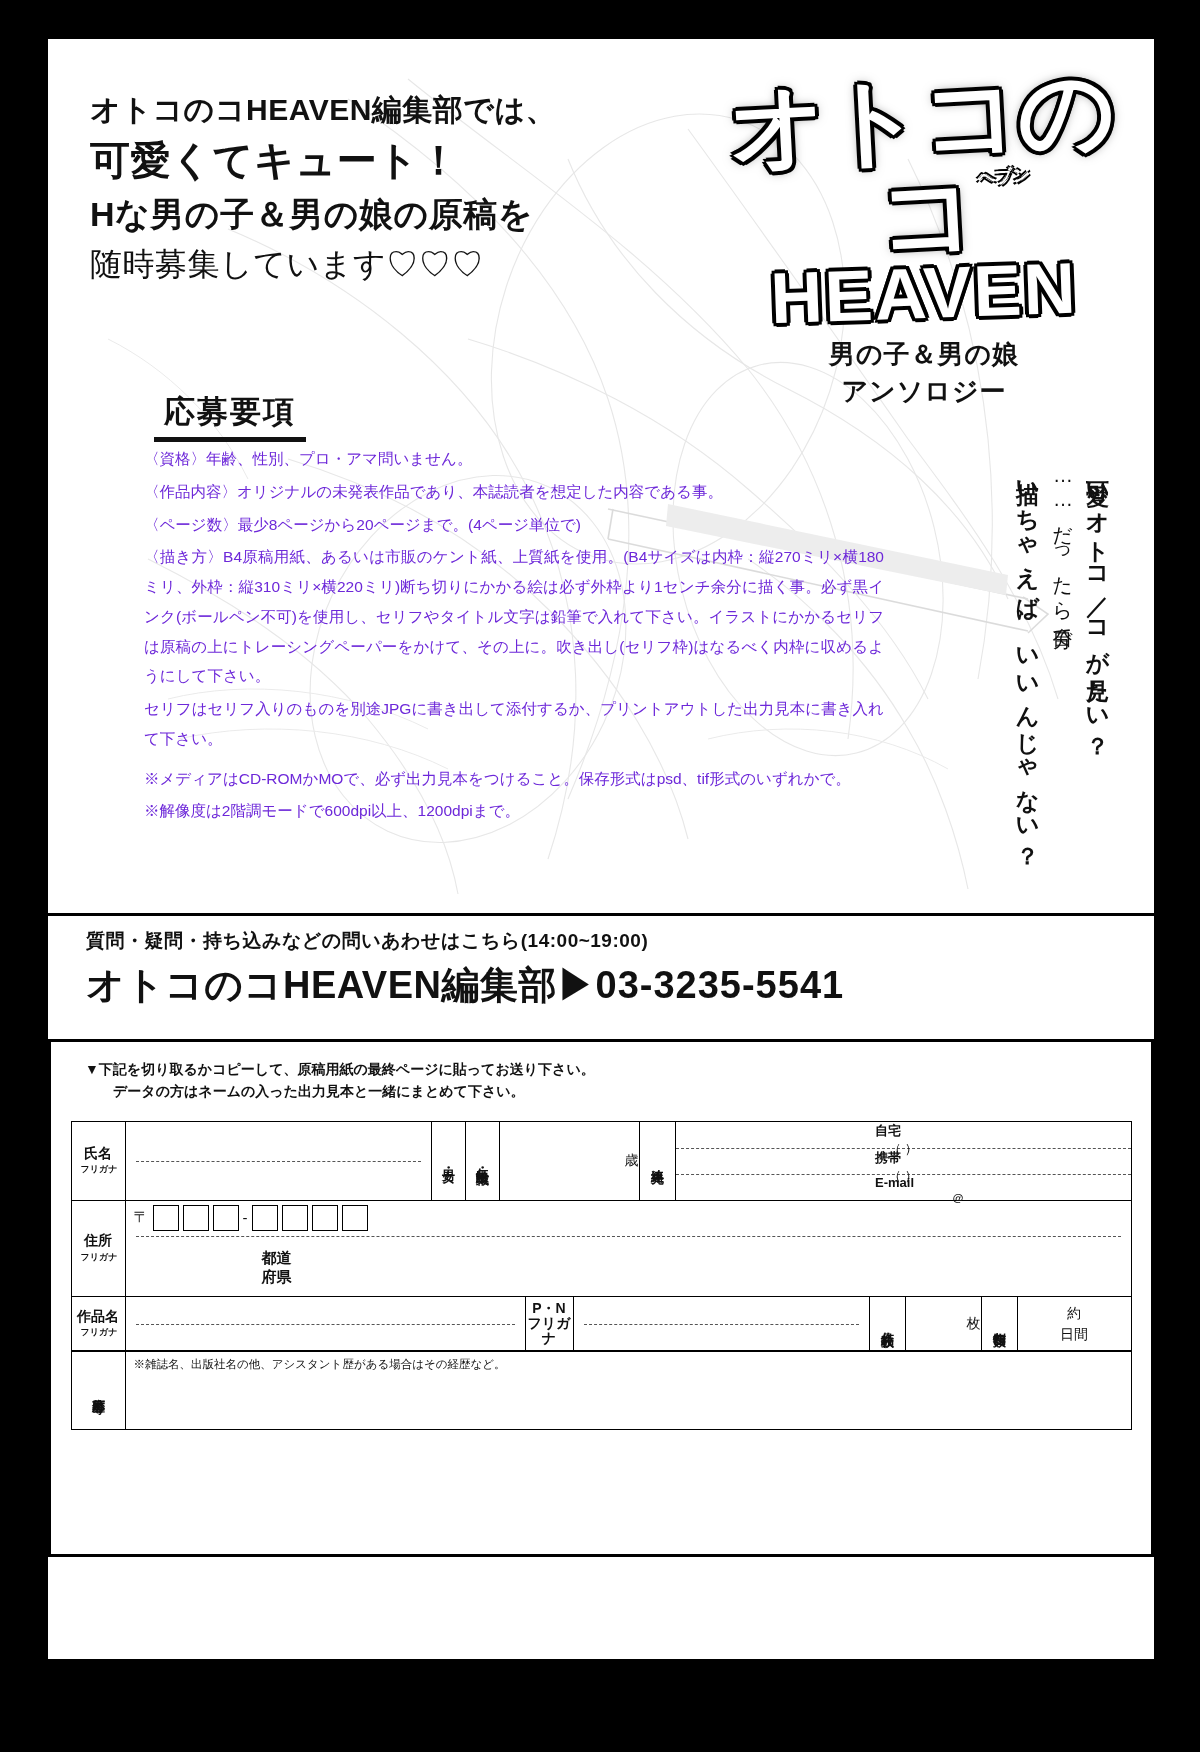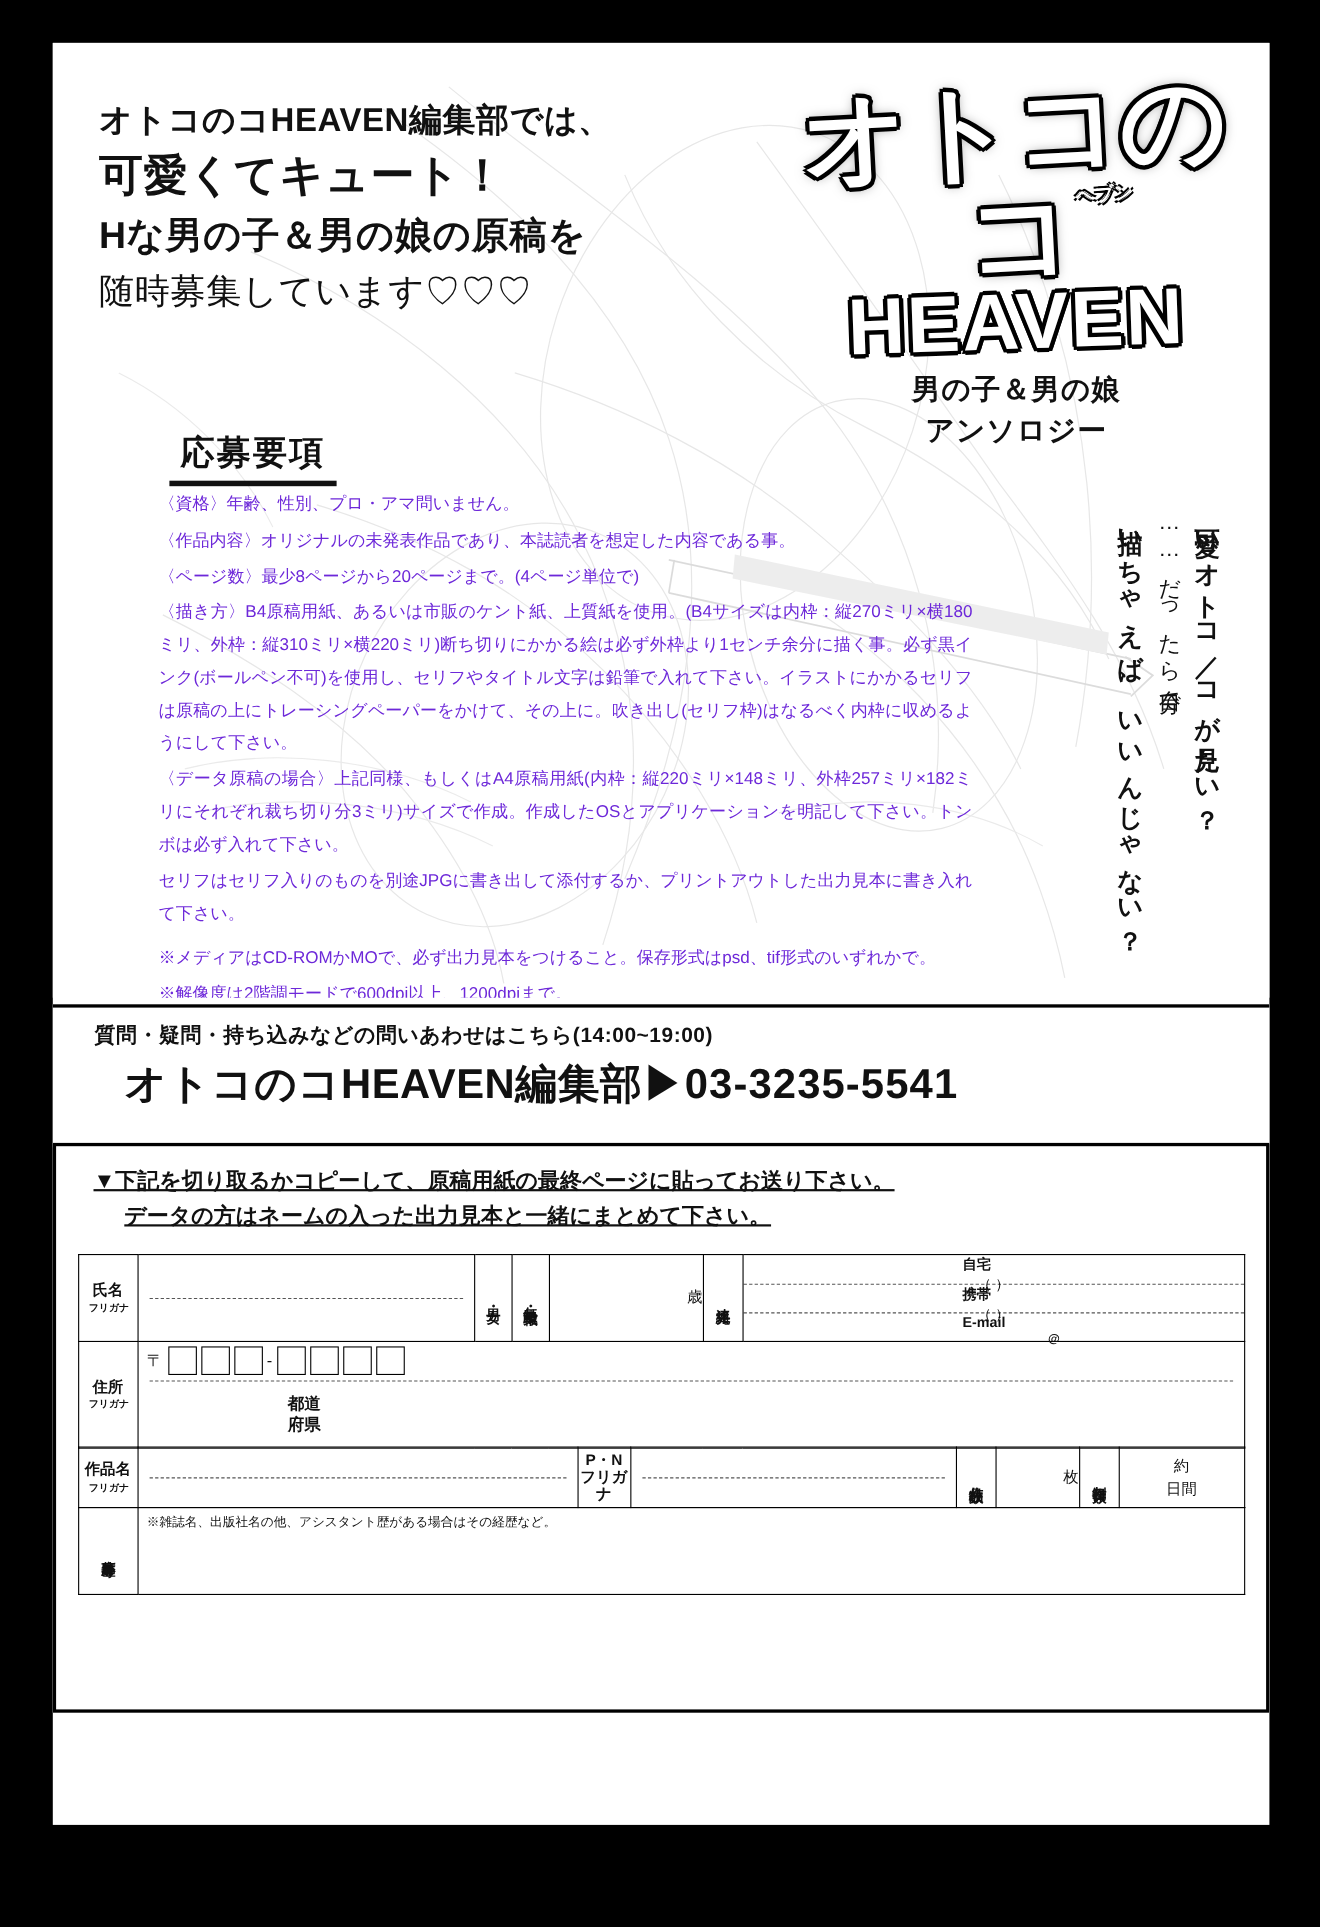--- a/index.html
+++ b/index.html
@@ -205,42 +205,40 @@
   }
   .contact-main {
     position: absolute;
     left: 38px;
     top: 44px;
     font-size: 38px;
     font-weight: 900;
     color: #111;
     letter-spacing: 0.5px;
     white-space: nowrap;
-    margin-left: 27px;
   }
   .contact-main .tel { letter-spacing: 1px; }
 
   
   .form-area {
     position: absolute;
     left: 0;
     top: 1000px;
     width: 1106px;
     height: 518px;
     background: #fff;
     border: 3px solid #000;
     box-sizing: border-box;
   }
   .form-lead {
     padding: 16px 0 0 0;
-    font-size: 20px;
+    font-size: 14px;
     font-weight: 700;
     color: #111;
     line-height: 1.6;
-    text-decoration: underline;
   }
   .form-lead .ln1 { padding-left: 34px; }
   .form-lead .ln2 { padding-left: 62px; }
 
   table.appform {
     border-collapse: collapse;
     width: 1060px;
     margin: 18px auto 0 auto;
     table-layout: fixed;
   }
@@ -399,21 +397,20 @@
         <div class="vline">描いちゃえば、いいんじゃない？</div>
       </div>
 
       <div class="req-title">応募要項</div>
 
       <div class="req-body">
         <p>〈資格〉年齢、性別、プロ・アマ問いません。</p>
         <p>〈作品内容〉オリジナルの未発表作品であり、本誌読者を想定した内容である事。</p>
         <p>〈ページ数〉最少8ページから20ページまで。(4ページ単位で)</p>
         <p>〈描き方〉B4原稿用紙、あるいは市販のケント紙、上質紙を使用。(B4サイズは内枠：縦270ミリ×横180ミリ、外枠：縦310ミリ×横220ミリ)断ち切りにかかる絵は必ず外枠より1センチ余分に描く事。必ず黒インク(ボールペン不可)を使用し、セリフやタイトル文字は鉛筆で入れて下さい。イラストにかかるセリフは原稿の上にトレーシングペーパーをかけて、その上に。吹き出し(セリフ枠)はなるべく内枠に収めるようにして下さい。</p>
-        <p>〈データ原稿の場合〉上記同様、もしくはA4原稿用紙(内枠：縦220ミリ×148ミリ、外枠257ミリ×182ミリにそれぞれ裁ち切り分3ミリ)サイズで作成。作成したOSとアプリケーションを明記して下さい。トンボは必ず入れて下さい。</p>
         <p>セリフはセリフ入りのものを別途JPGに書き出して添付するか、プリントアウトした出力見本に書き入れて下さい。</p>
         <div class="req-note">
           <p>※メディアはCD-ROMかMOで、必ず出力見本をつけること。保存形式はpsd、tif形式のいずれかで。</p>
           <p>※解像度は2階調モードで600dpi以上、1200dpiまで。</p>
         </div>
       </div>
     </div>
 
     <div class="contact">
       <div class="contact-q">質問・疑問・持ち込みなどの問いあわせはこちら(14:00~19:00)</div>

